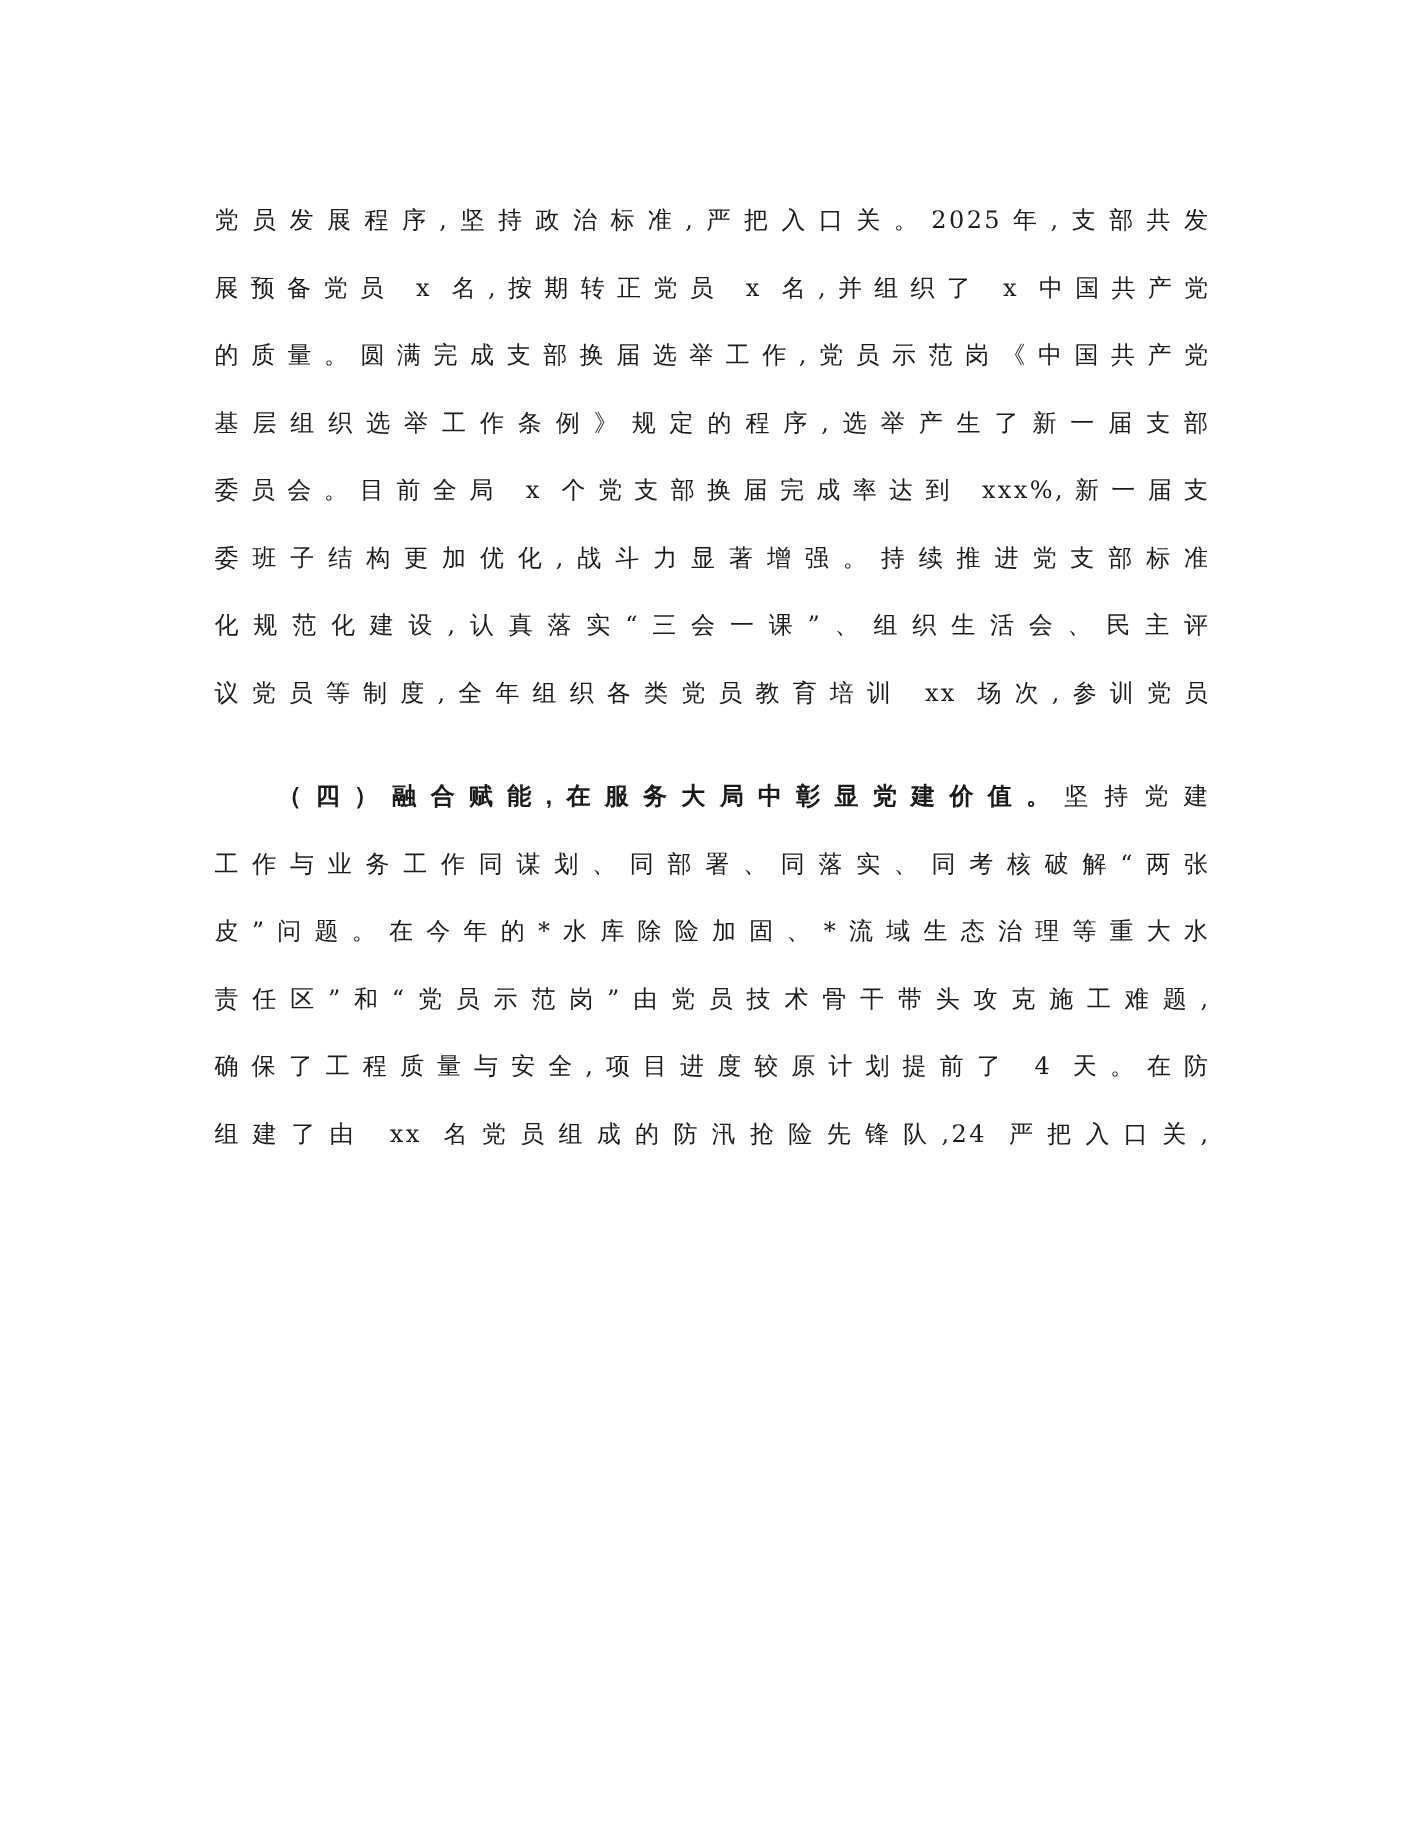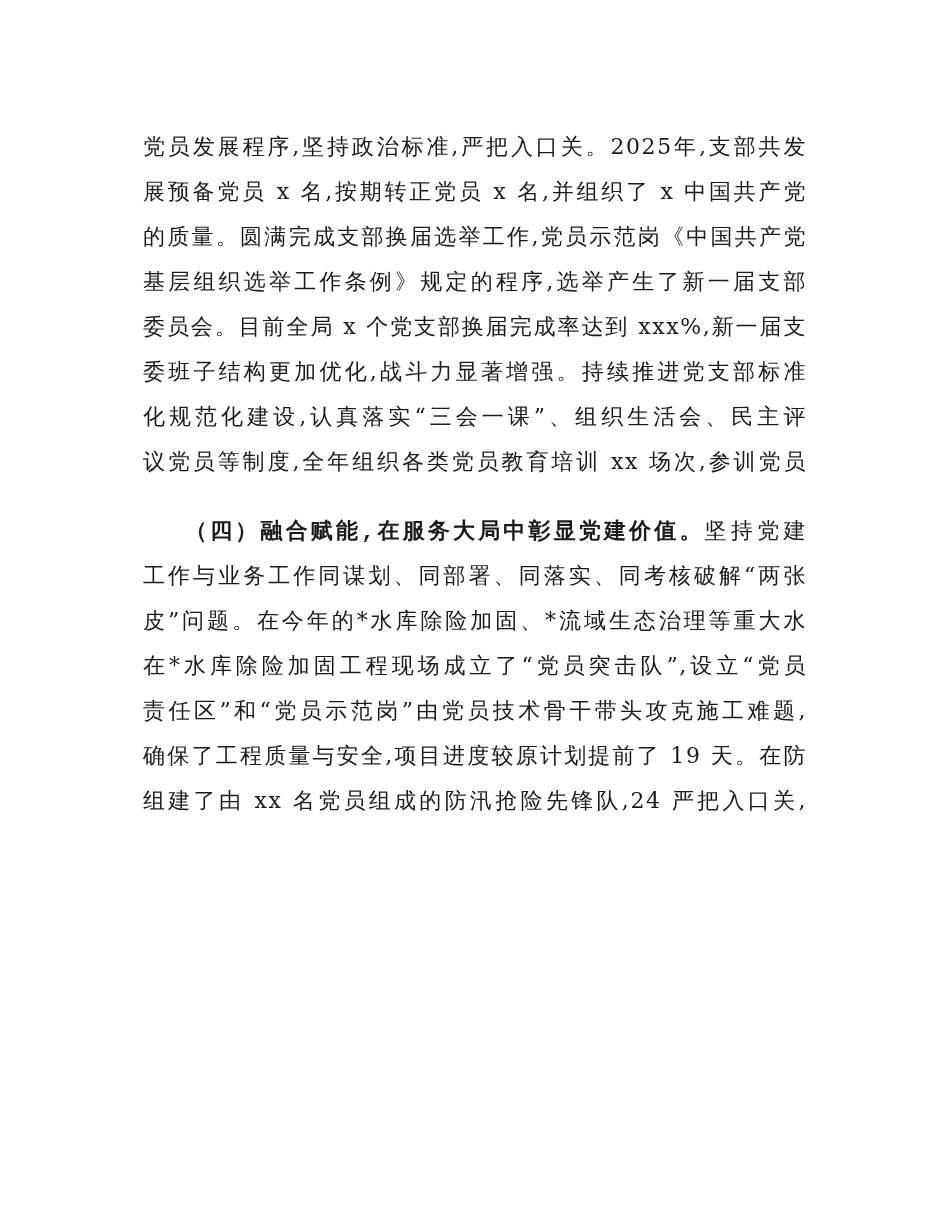--- a/index.html
+++ b/index.html
@@ -17,34 +17,34 @@
     position: absolute;
     left: 143px;
     top: 124px;
     width: 664px;
     font-family: "DejaVu Serif", "Liberation Serif", serif;
     color: #1a1a1a;
   }
   .line {
     height: 45px;
     line-height: 45px;
-    font-size: 22px;
+    font-size: 16px;
     white-space: nowrap;
     letter-spacing: 1.6px;
     text-align: justify;
     text-align-last: justify;
   }
   .line.last {
     text-align-last: left;
   }
   .gap {
     height: 24px;
   }
   .heading-lead {
-    font-family: Liberation Mono, monospace;
+    font-family: Liberation Sans, sans-serif;
     font-weight: bold;
     letter-spacing: 0.5px;
   }
   .indent {
     padding-left: 42px;
   }
 </style>
 </head>
 <body>
 
@@ -62,19 +62,18 @@
   </div>
 
   <div class="gap"></div>
 
   <div>
     <div class="line indent">
       <span class="heading-lead">（四）融合赋能,在服务大局中彰显党建价值。</span><span>坚持党建</span>
     </div>
     <div class="line">工作与业务工作同谋划、同部署、同落实、同考核破解“两张</div>
     <div class="line">皮”问题。在今年的*水库除险加固、*流域生态治理等重大水</div>
-    <div class="line">在*水库除险加固工程现场成立了“党员突击队”,设立“党员</div>
     <div class="line">责任区”和“党员示范岗”由党员技术骨干带头攻克施工难题,</div>
-    <div class="line">确保了工程质量与安全,项目进度较原计划提前了 19 天。在防</div>
+    <div class="line">确保了工程质量与安全,项目进度较原计划提前了 4 天。在防</div>
     <div class="line">组建了由 xx 名党员组成的防汛抢险先锋队,24 严把入口关,</div>
   </div>
 
 </div>
 
 </body></html>

